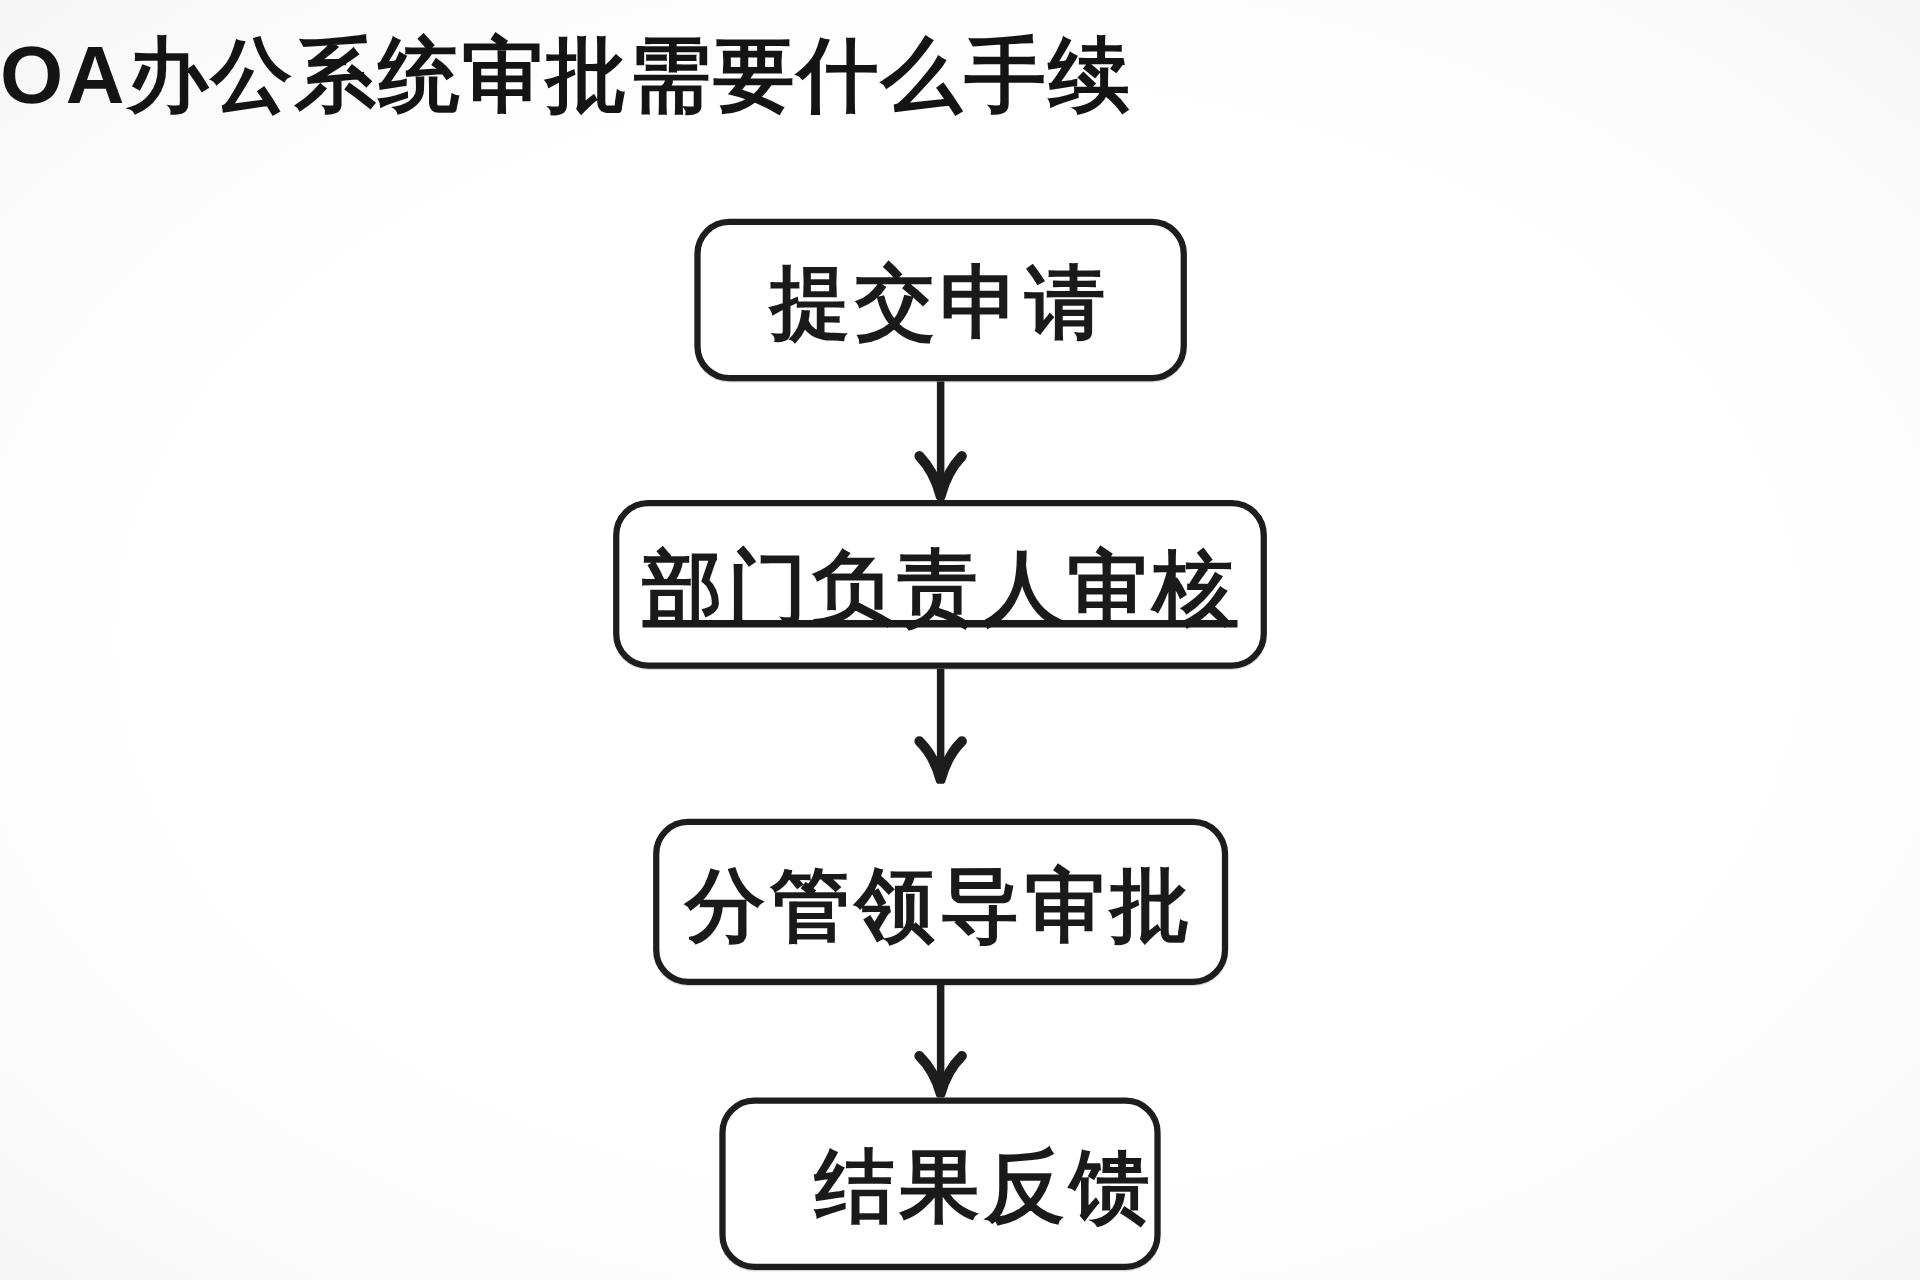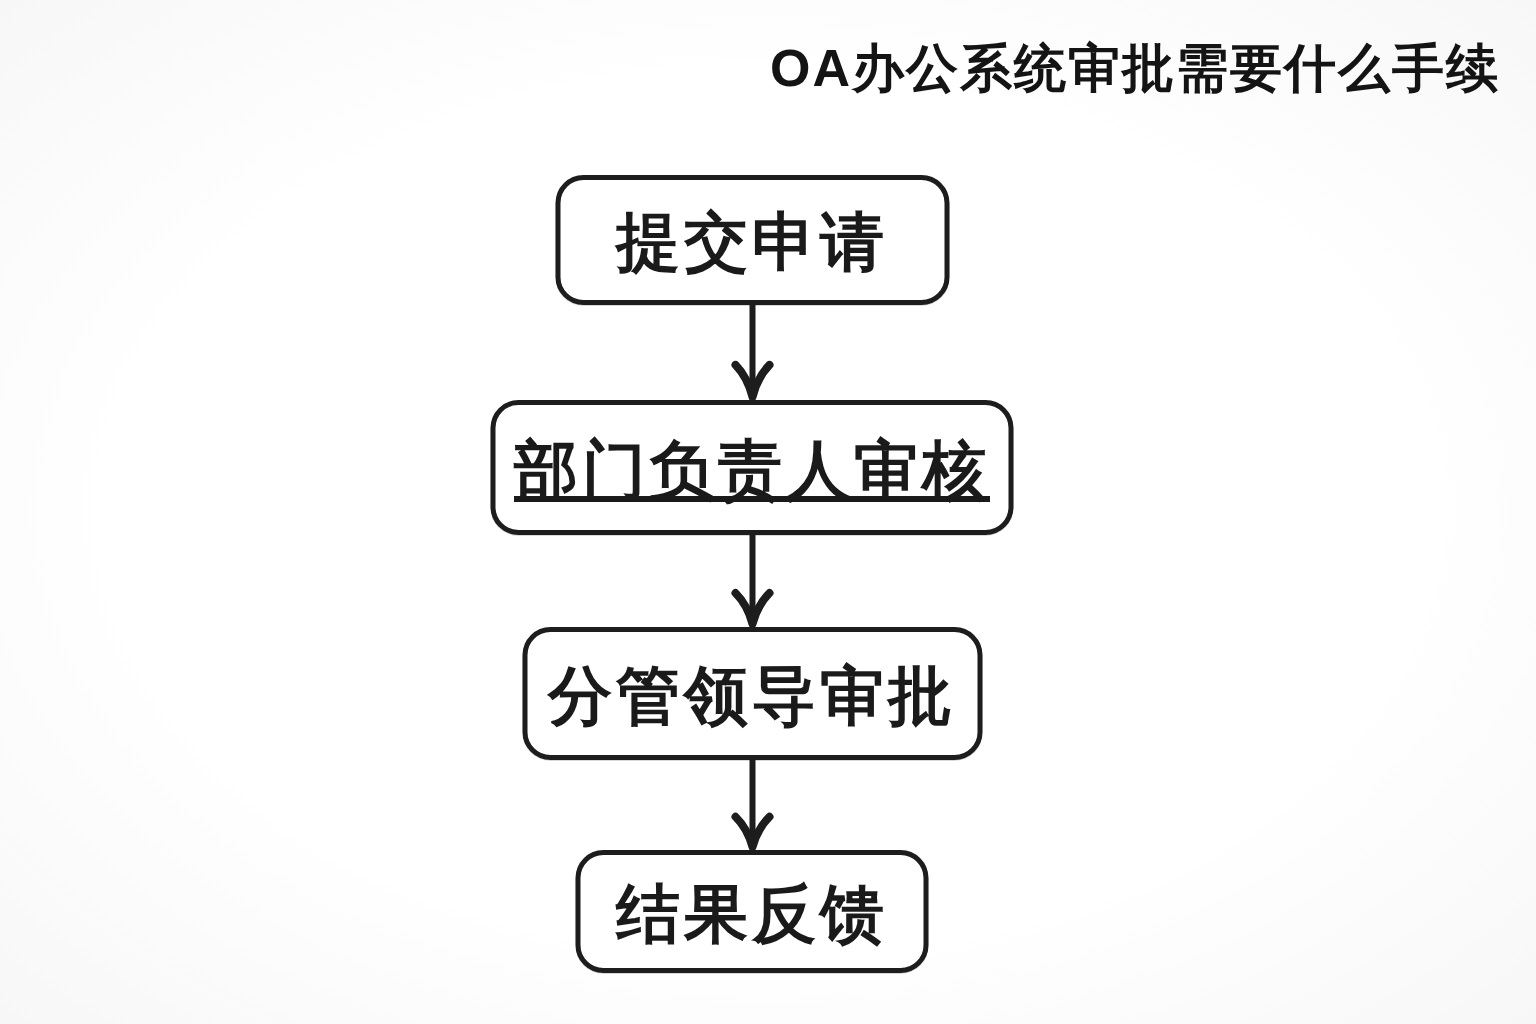--- a/index.html
+++ b/index.html
@@ -16,25 +16,25 @@
     position: relative;
   }
   .page {
     width: 1536px;
     height: 1024px;
     position: relative;
     background: radial-gradient(ellipse at center, #ffffff 60%, #f7f7f7 100%);
   }
   .title {
     position: absolute;
-    top: 34px;
+    top: 16px;
     left: 0;
     width: 1500px;
-    text-align: right;
-    font-size: 52px;
+    text-align: left;
+    font-size: 65px;
     font-weight: 900;
     letter-spacing: 2px;
     color: #141414;
     white-space: nowrap;
   }
   .flow {
     position: absolute;
     top: 175px;
     left: 752px;
     transform: translateX(-50%);
@@ -57,22 +57,22 @@
     font-weight: 800;
     color: #1a1a1a;
     letter-spacing: 4px;
     white-space: nowrap;
     line-height: 1;
     padding-top: 4px;
   }
   
   .step-box.step-0 { width: 394px; height: 130px; }
   .step-box.step-1 { width: 523px; height: 135px; text-decoration: underline; }
-  .step-box.step-2 { width: 460px; height: 133px; }
-  .step-box.step-3 { width: 353px; height: 123px; }
+  .step-box.step-2 { width: 460px; height: 133px; margin-top: 28px; }
+  .step-box.step-3 { width: 353px; height: 138px; justify-content: flex-end; }
   .arrow { display: block; }
   .arrow.gap-0 { height: 95px; }
   .arrow.gap-1 { height: 92px; }
   .arrow.gap-2 { height: 90px; }
 </style>
 </head>
 <body>
 
 <div class="page">
   <div class="title">OA办公系统审批需要什么手续</div>

